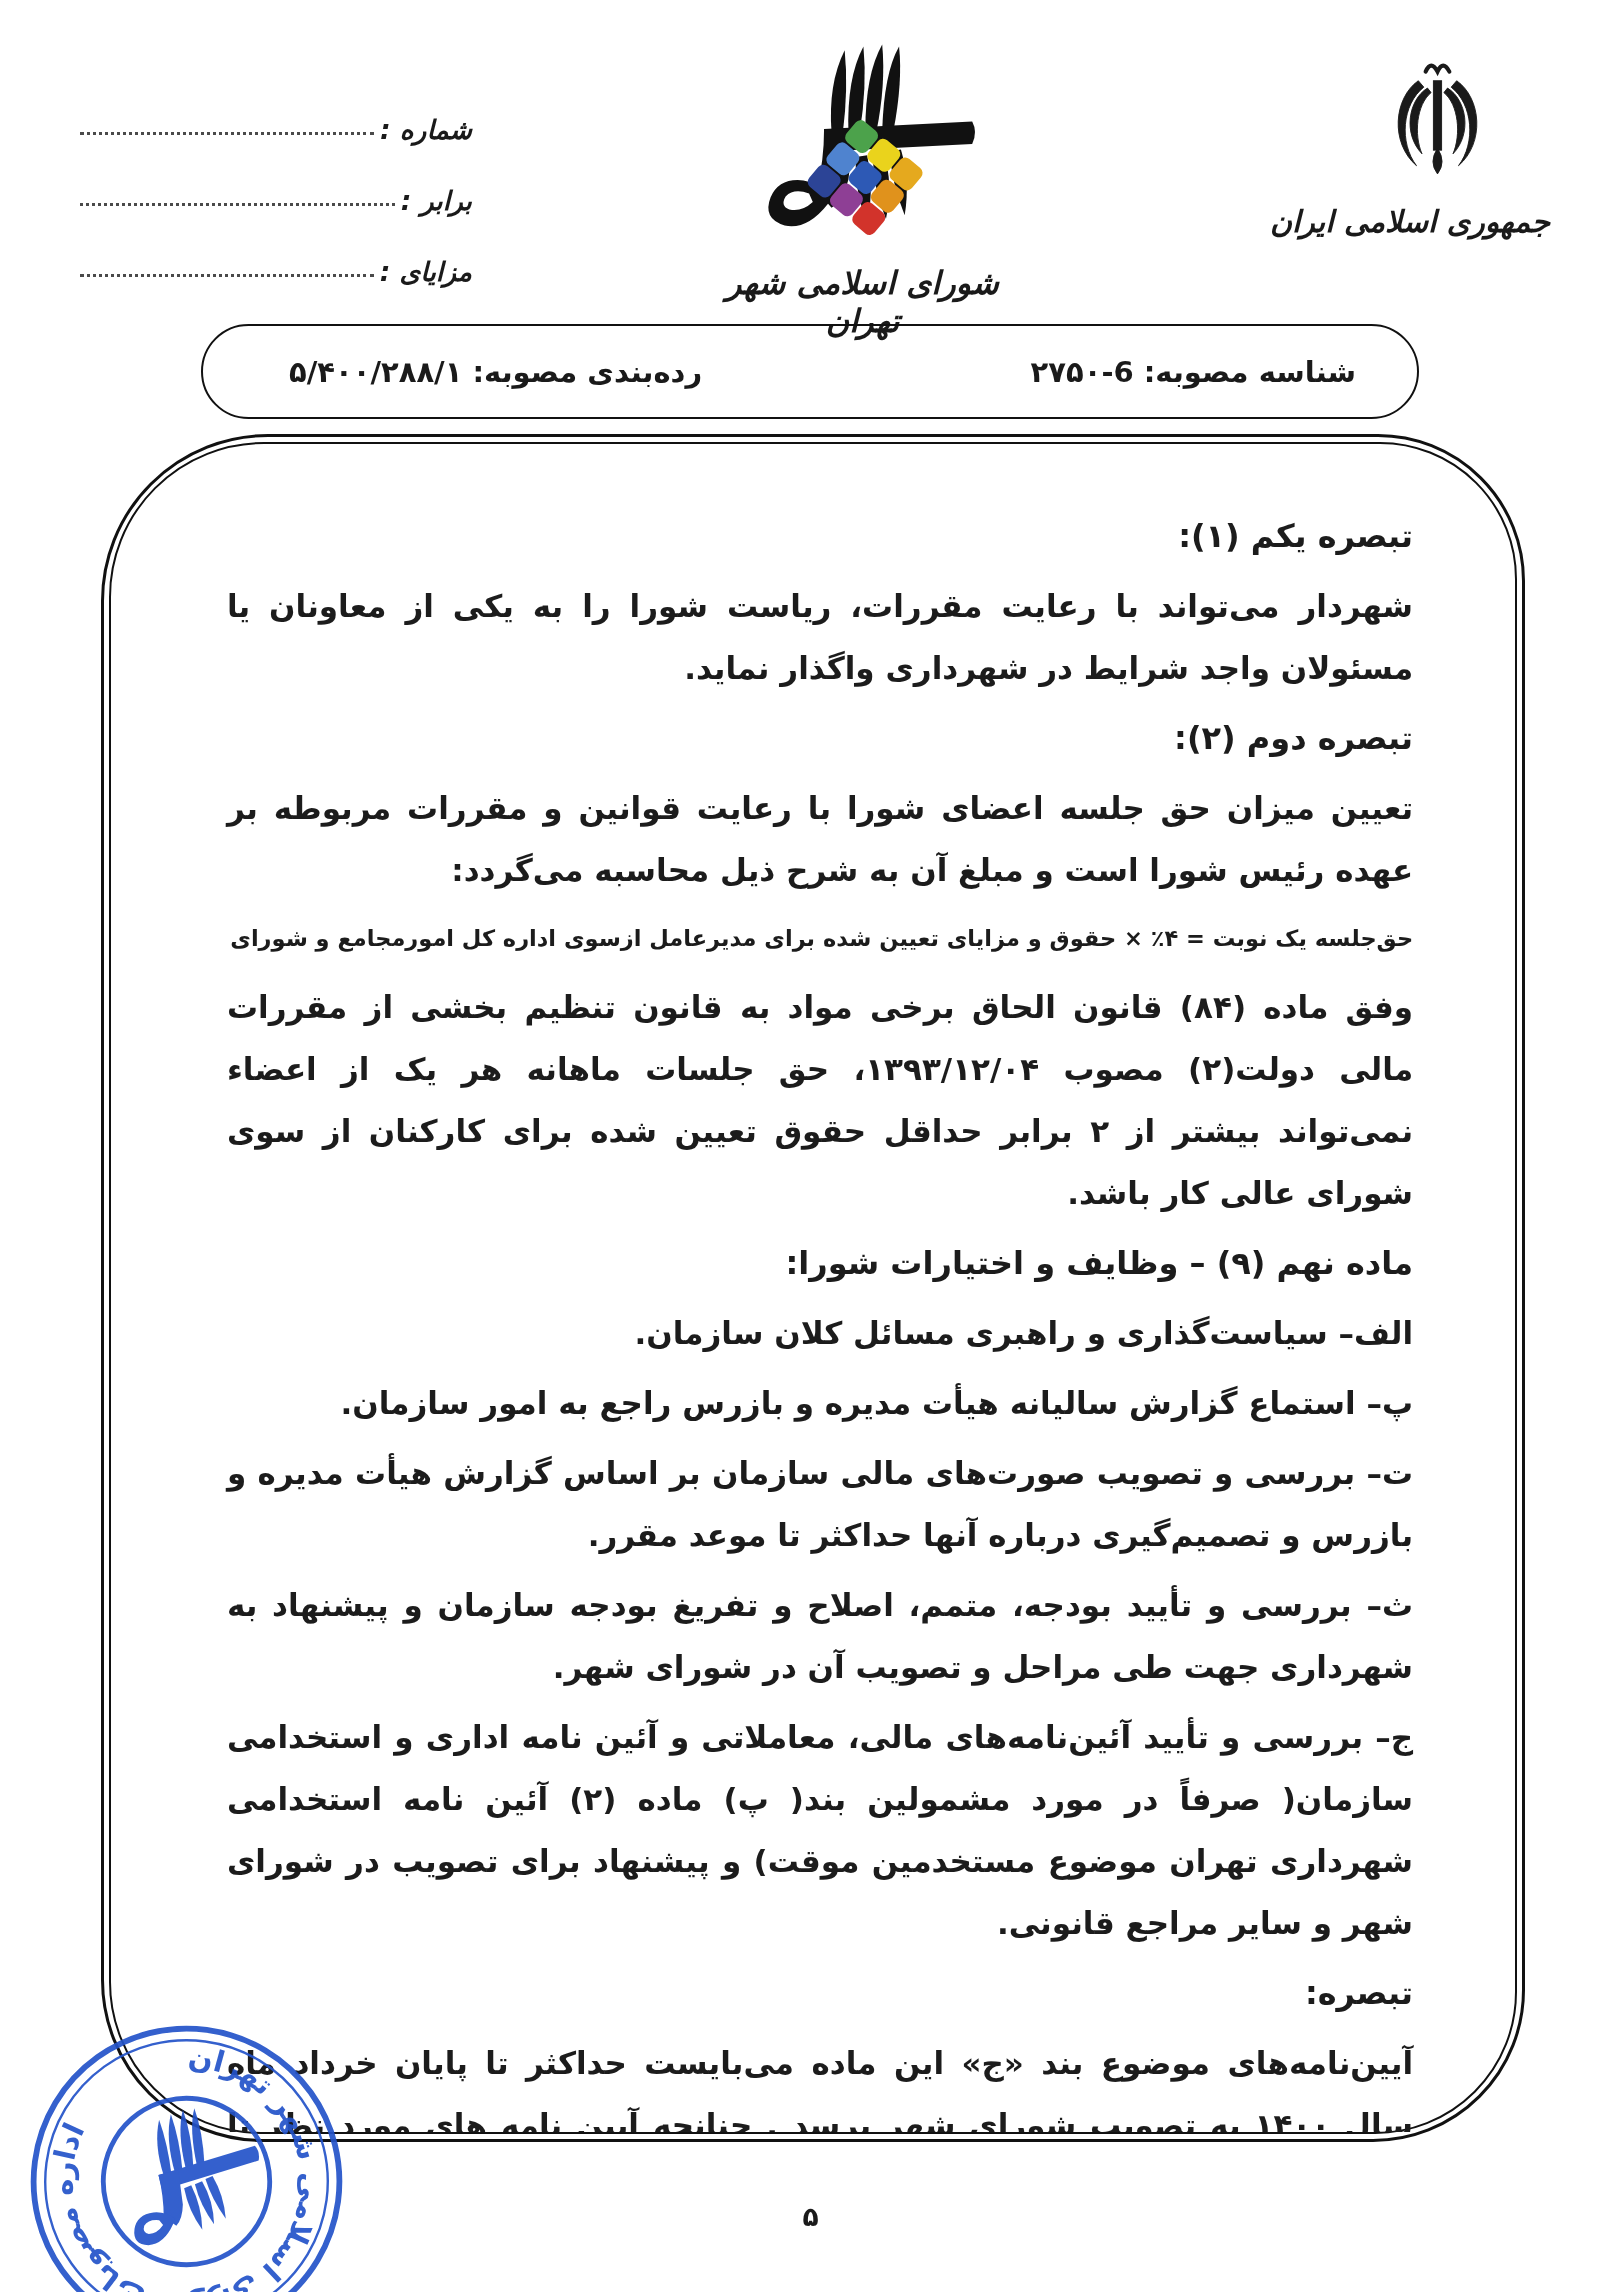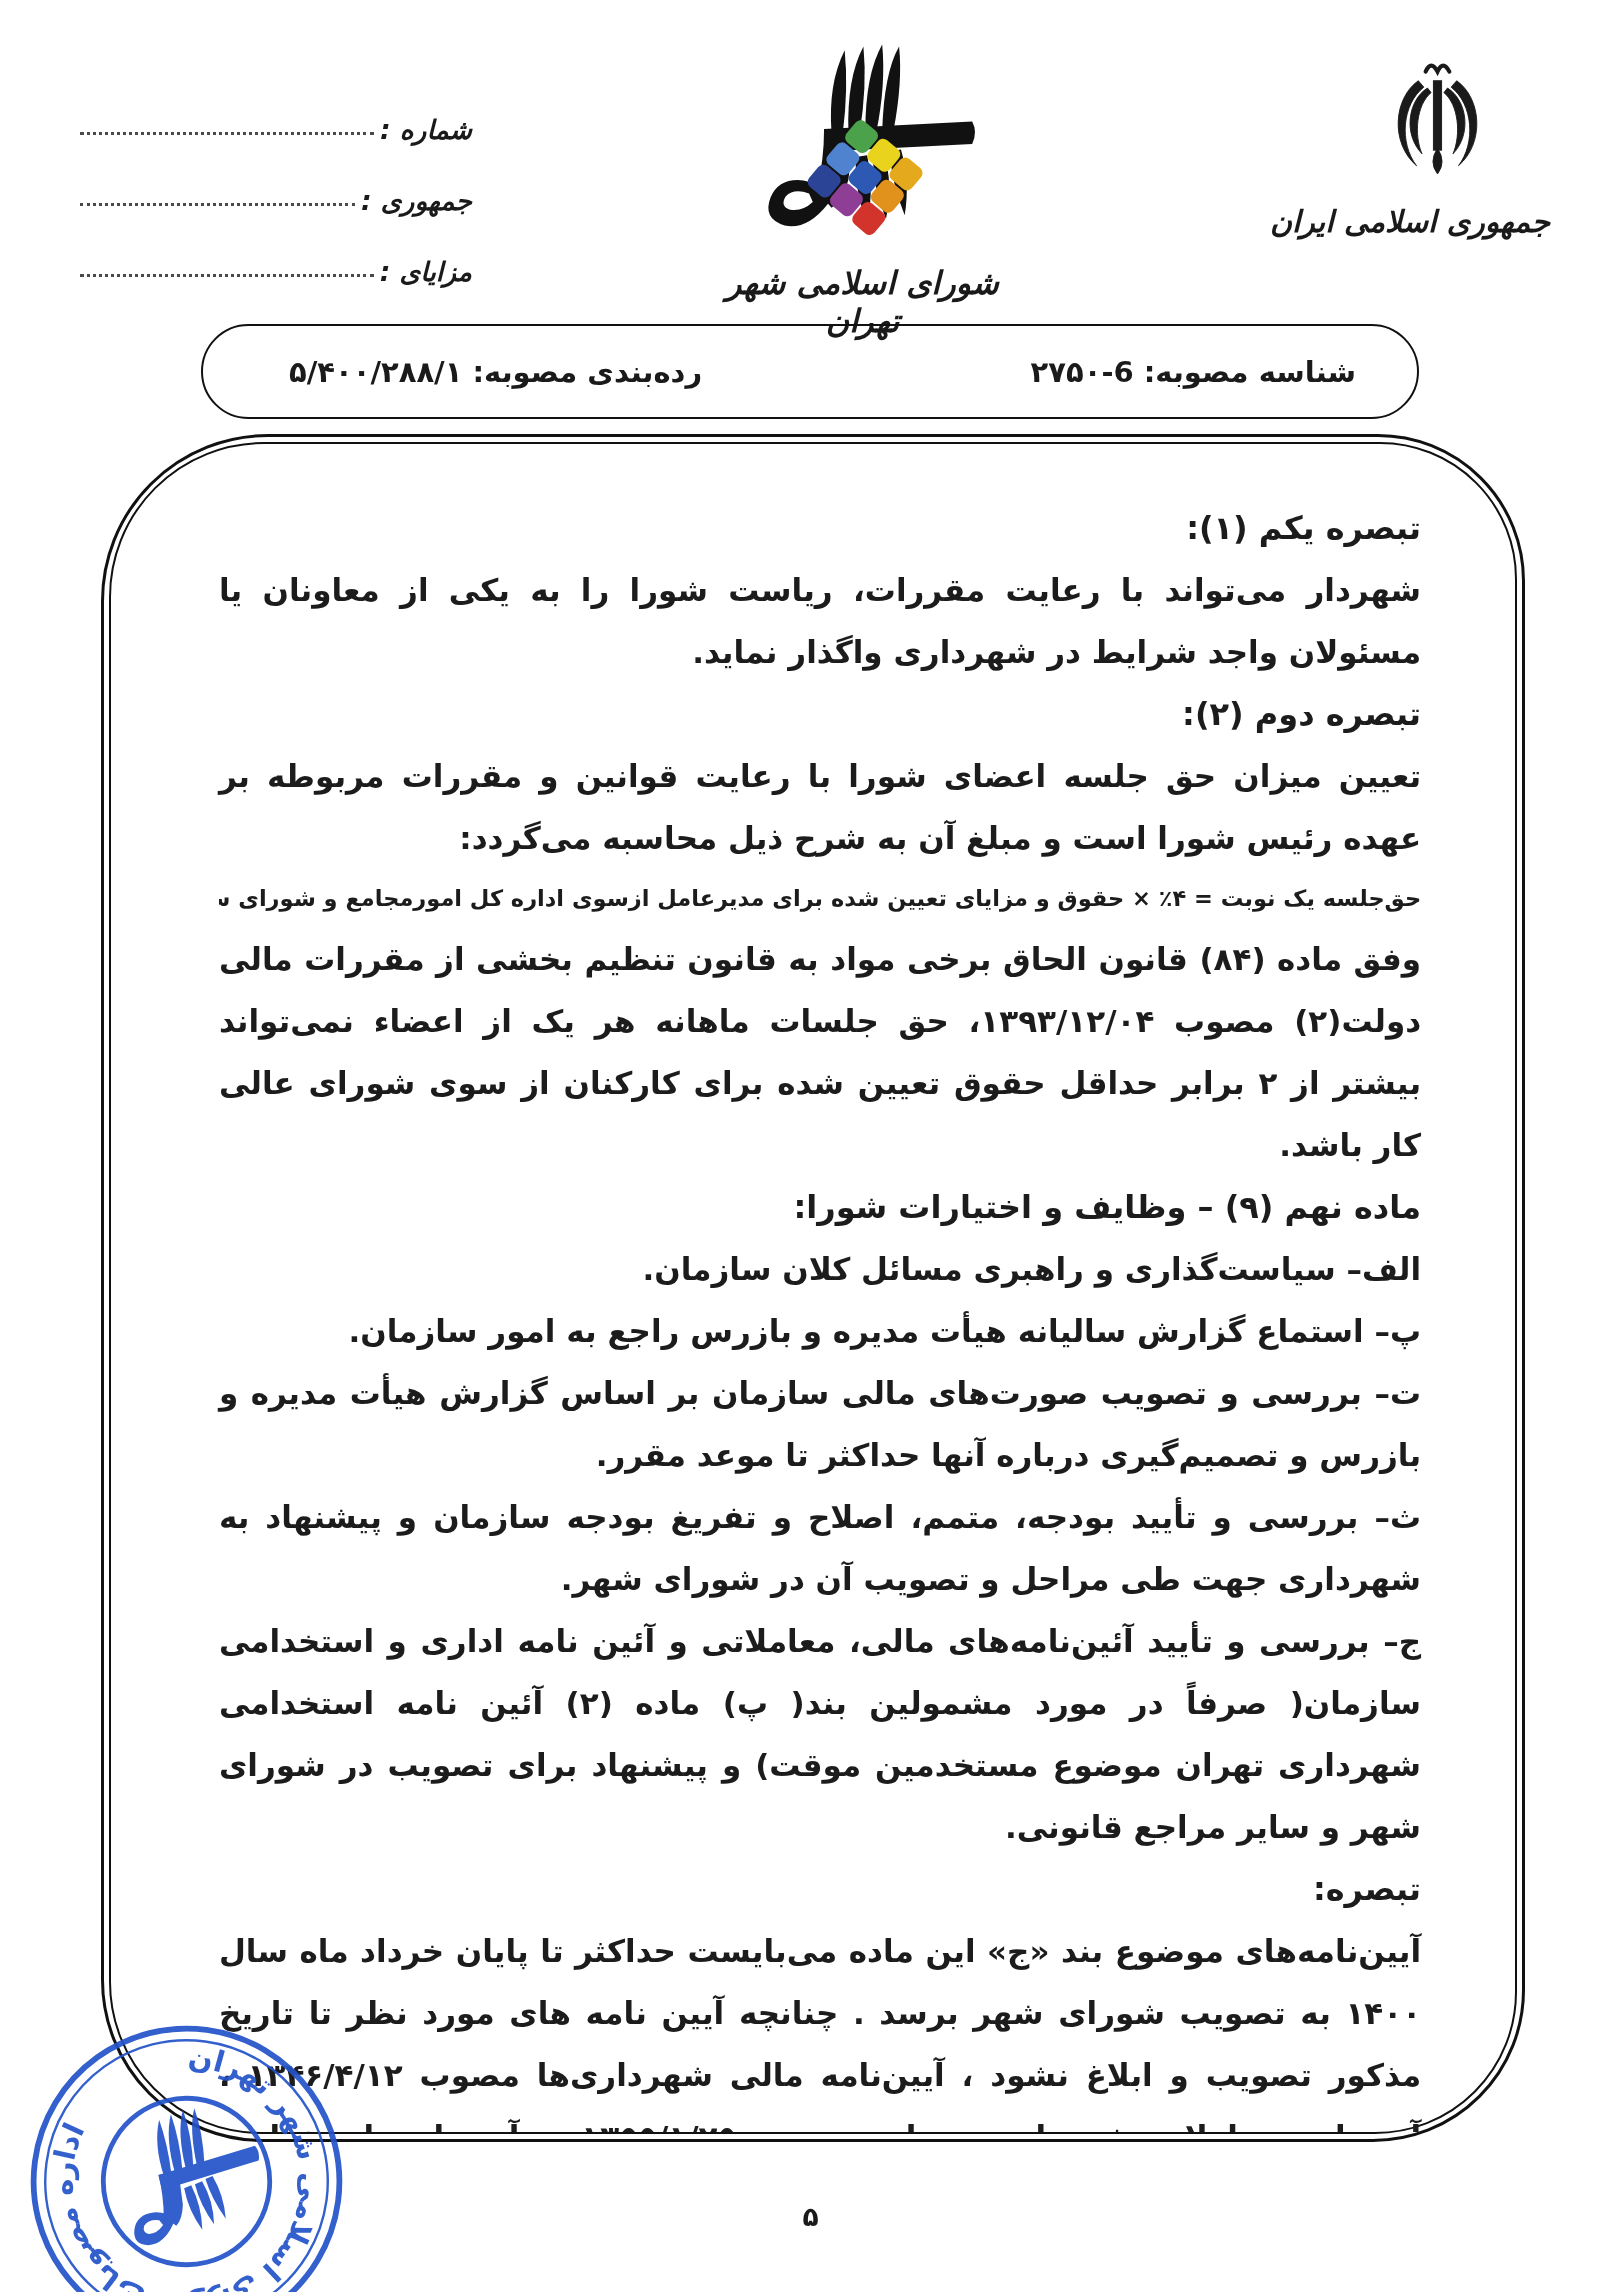--- a/index.html
+++ b/index.html
@@ -22,21 +22,21 @@
   .idbar{position:absolute;left:201px;top:324px;width:1218px;height:95px;box-sizing:border-box;
          border:2.9px solid #111;border-radius:49px;display:flex;direction:rtl;align-items:center;
          justify-content:space-between;padding:0 61px 0 86px;font-size:29px;font-weight:bold;}
   .idbar span{white-space:nowrap;}
   
   .mainbox{position:absolute;left:101px;top:434px;width:1424px;height:1708px;box-sizing:border-box;
            border:3.4px solid #111;border-radius:167px 147px 152px 162px;}
   .mainbox-inner{position:absolute;inset:4.9px;border:2px solid #111;border-radius:155px 137px 142px 152px;}
   .content{position:absolute;inset:0;padding:53px 94px 29px 108px;direction:rtl;
            font-size:31px;font-weight:bold;line-height:62px;text-align:justify;color:#1c1c1c;overflow:hidden;}
-  .blk{margin:0;text-align:justify;text-align-last:right;}
+  .blk{margin:8px;text-align:justify;text-align-last:right;}
   .blk.h{font-size:32px;}
   .blk.f{font-size:22.5px;line-height:59px;text-align:right;white-space:nowrap;overflow:hidden;}
   
   .stamp{position:absolute;left:21.6px;top:2017px;width:329px;height:329px;transform:rotate(-14deg);opacity:.92;}
   
   .pagenum{position:absolute;left:0;right:0;top:2201px;text-align:center;font-size:26.5px;font-weight:bold;}
 </style>
 </head>
 <body>
 
@@ -58,21 +58,21 @@
 </svg>
 
 <div class="page">
 
   <div class="fields">
     <div class="field-row">
       <span class="field-label">شماره :</span>
       <span class="field-dots"></span>
     </div>
     <div class="field-row">
-      <span class="field-label">جمهوری :</span>
+      <span class="field-label">برابر :</span>
       <span class="field-dots"></span>
     </div>
     <div class="field-row">
       <span class="field-label">مزایای :</span>
       <span class="field-dots"></span>
     </div>
   </div>
 
   <div class="logo">
     <svg width="245" height="225" viewBox="0 0 250 240" style="color:#111">

